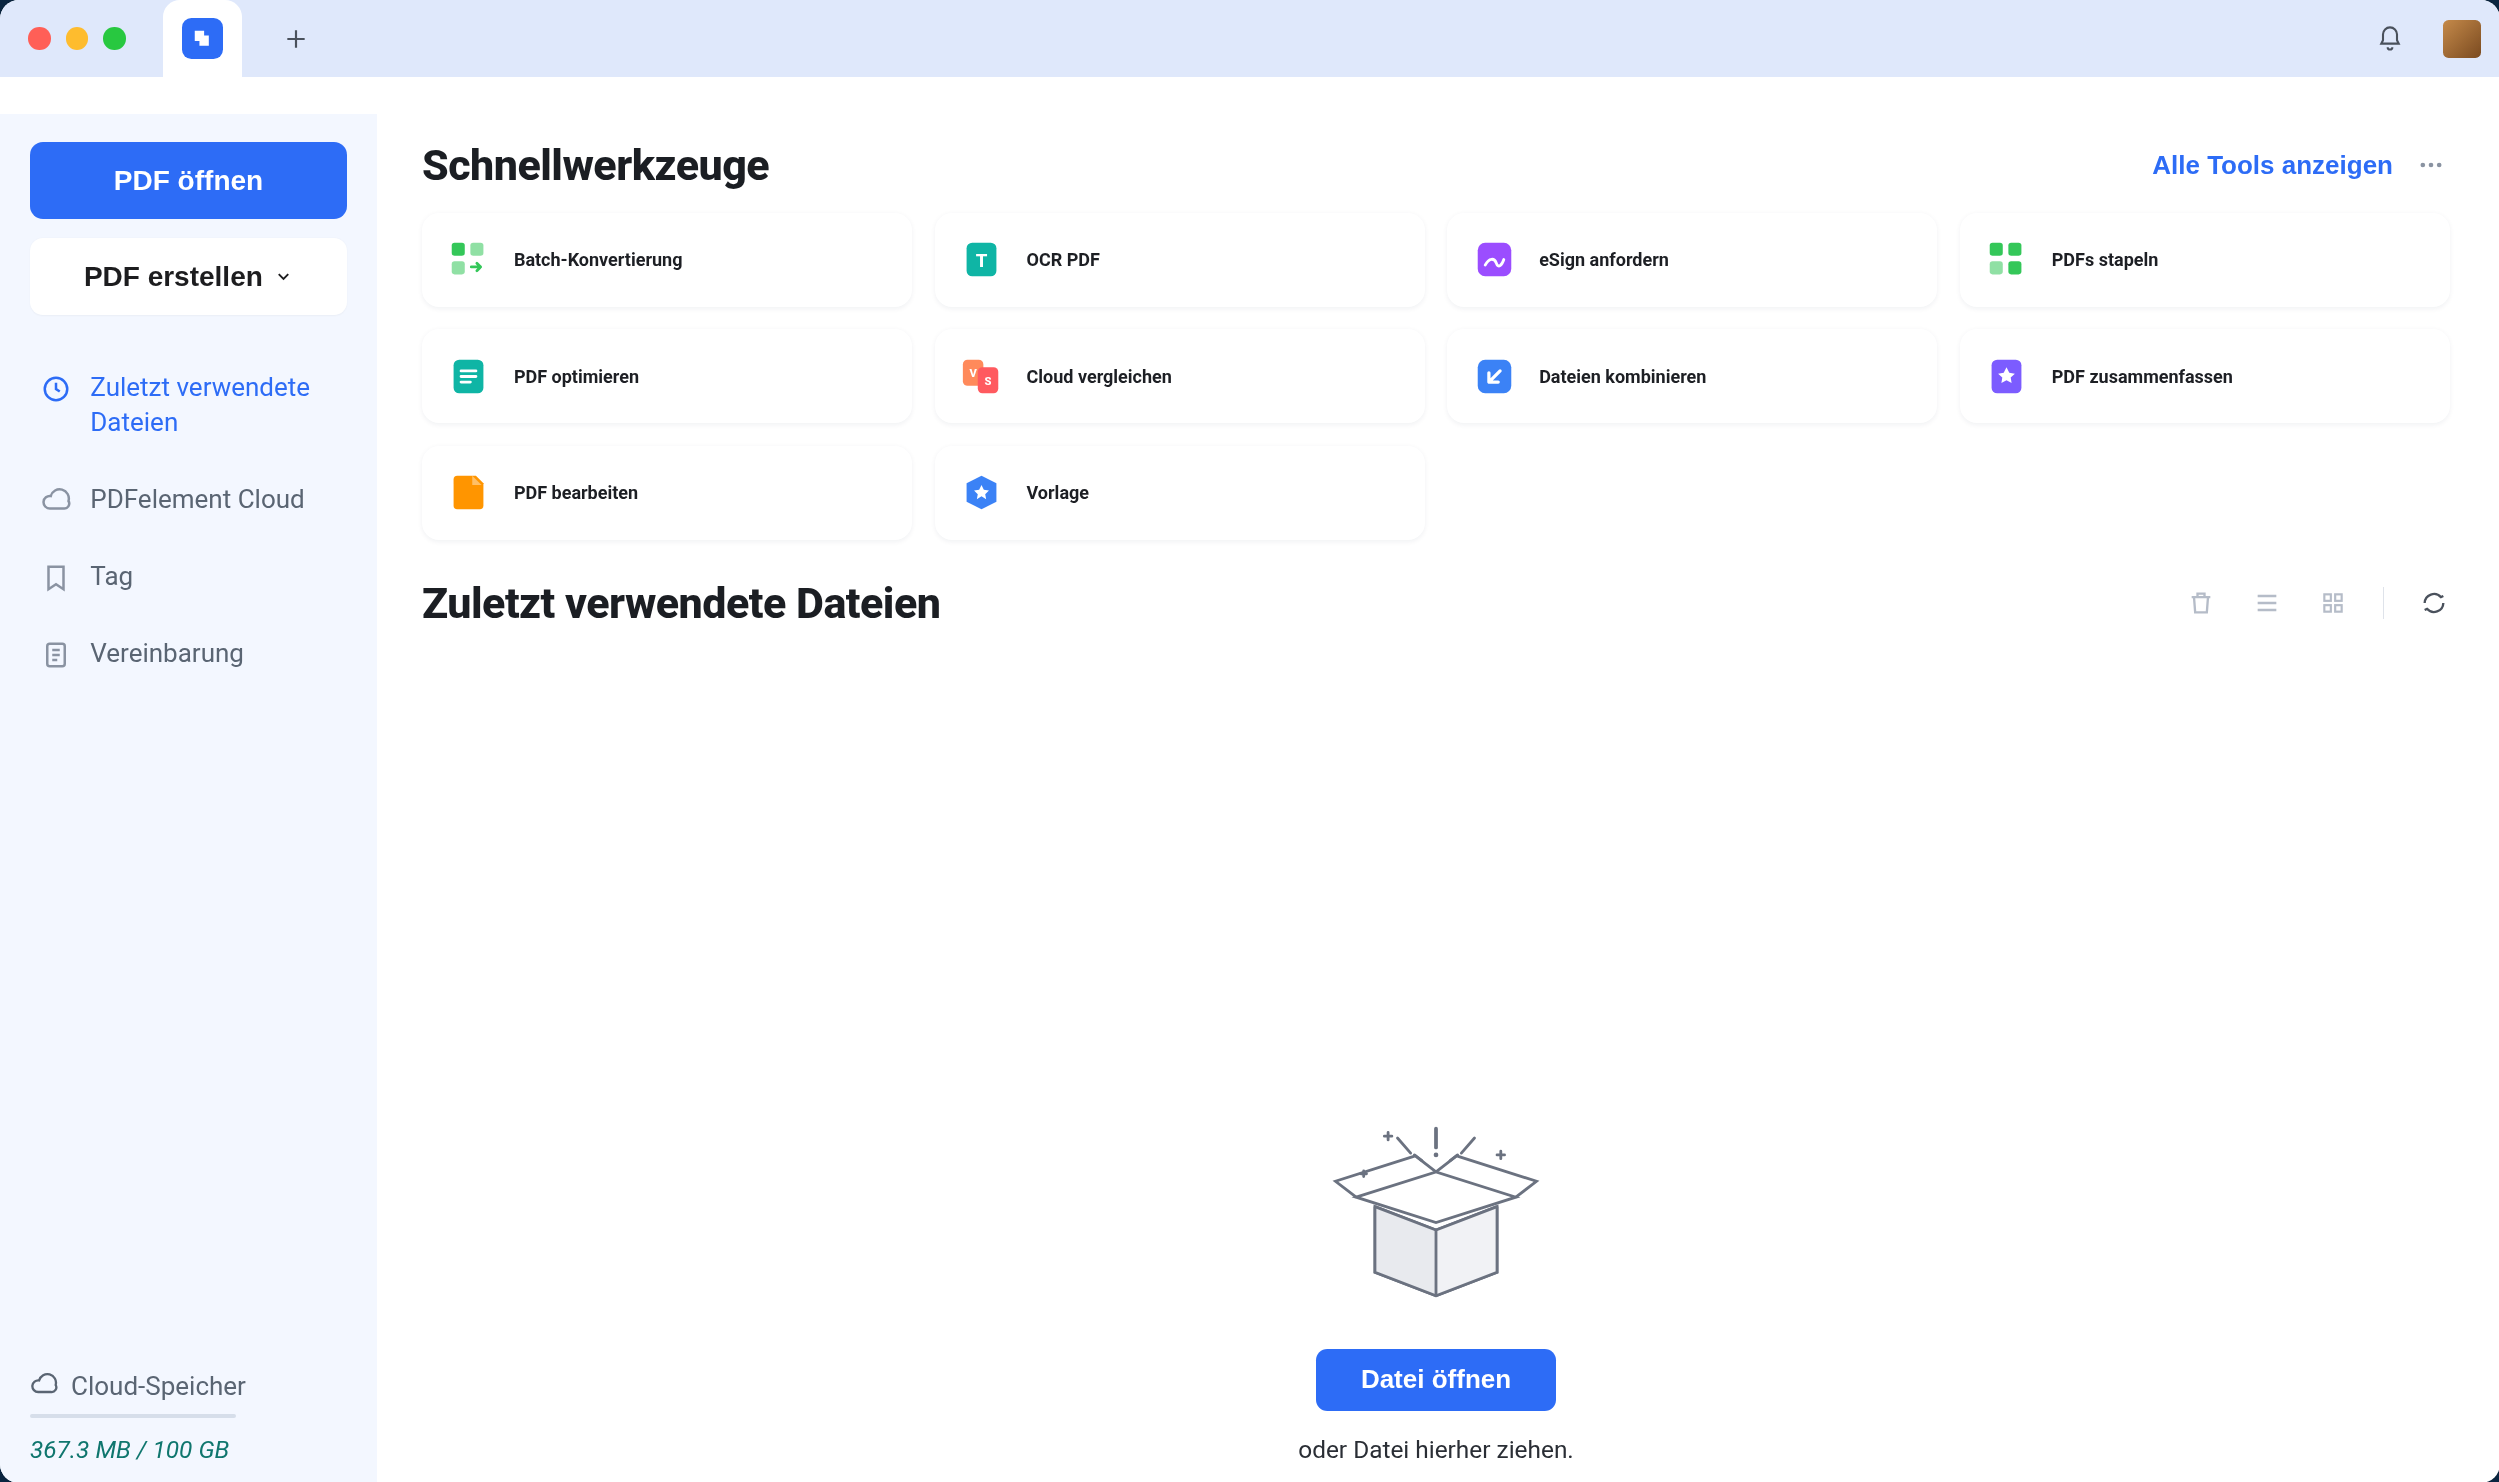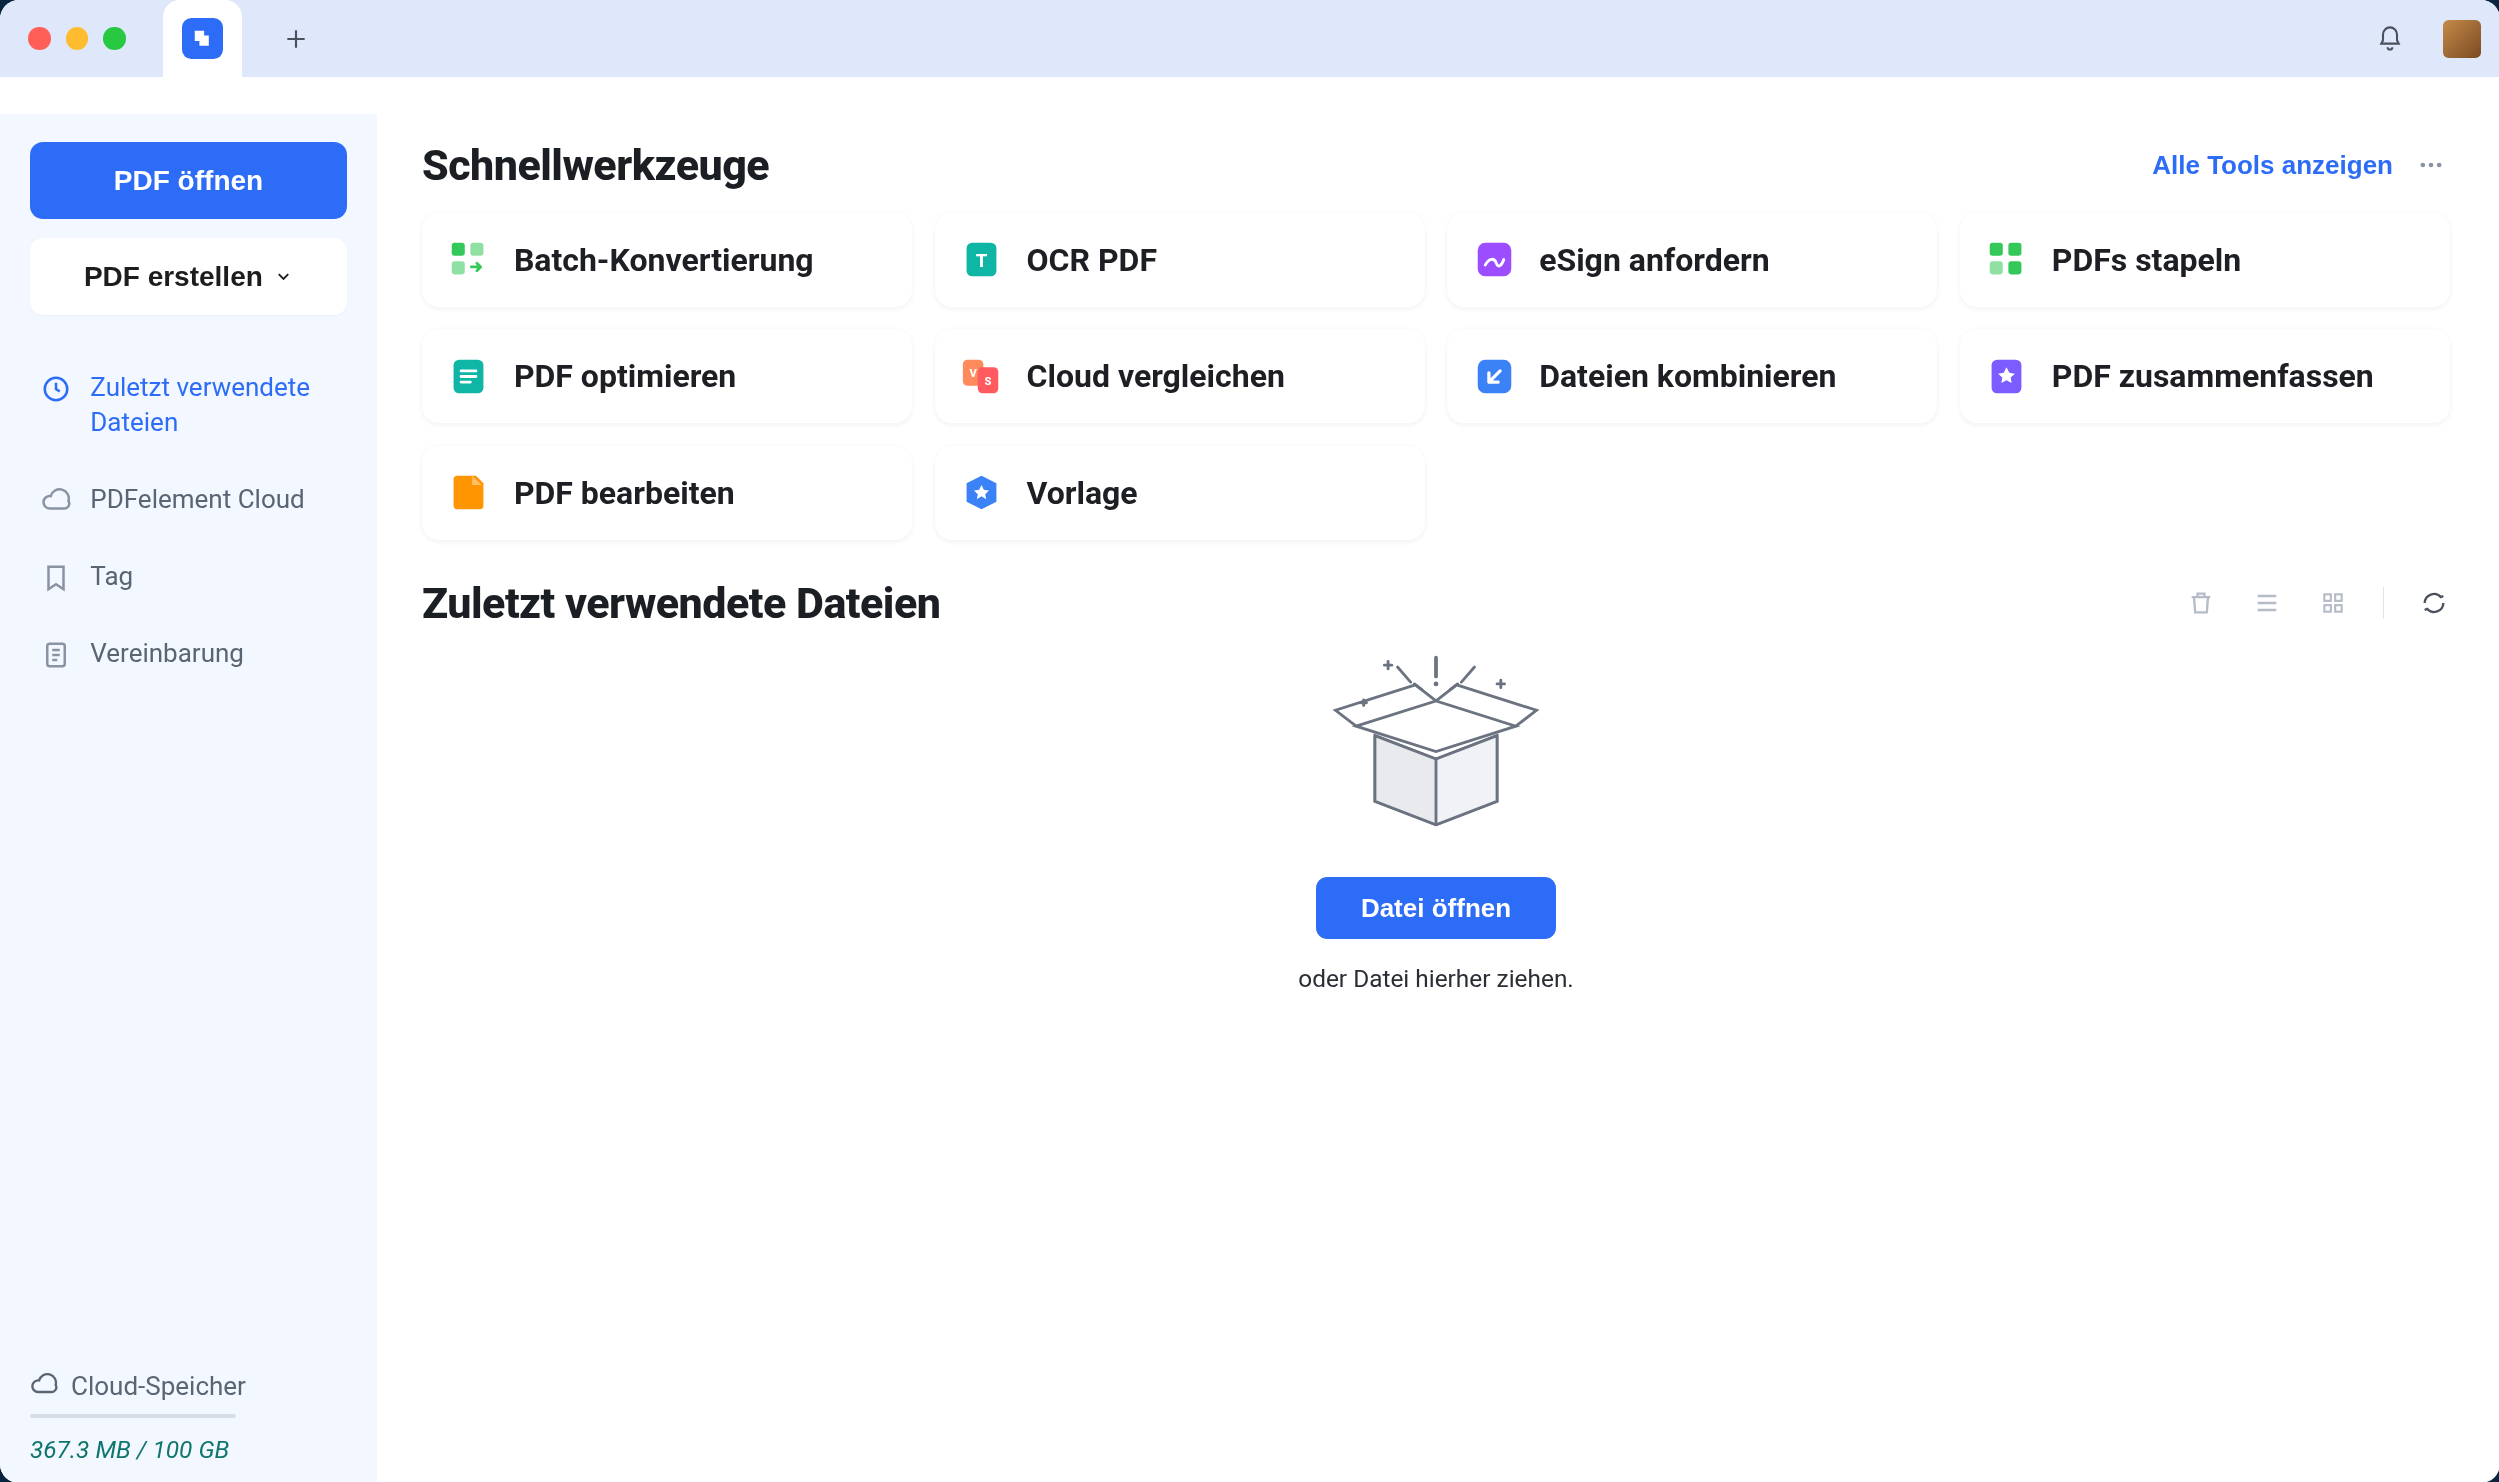--- a/index.html
+++ b/index.html
@@ -97,30 +97,30 @@
   .more { width:38px; height:38px; display:flex; align-items:center; justify-content:center;}
 
   .tools { margin-top:22.5px; display:grid; grid-template-columns: repeat(4, 1fr); gap:22.5px; }
   .tool {
     height:94px; background:#ffffff; border-radius:17px;
     display:flex; align-items:center; gap:22.5px; padding:0 24.4px;
     box-shadow: 0 1.9px 5.6px rgba(20,30,60,0.06);
     cursor:pointer;
   }
   .tool .ticon { width:45px; height:45px; border-radius:9.4px; display:flex; align-items:center; justify-content:center;}
-  .tool .tlabel { font-size:32px; font-weight:700; color:#1d1f24; }
+  .tool .tlabel { font-size:18px; font-weight:700; color:#1d1f24; }
 
   .recent-head { margin-top:38px; display:flex; align-items:center;}
   .recent-head h1 { font-size:43px; font-weight:800; color:#1b1e23; letter-spacing:-0.5px;}
   .recent-head .grow { flex:1;}
   .toolbar-icons { display:flex; align-items:center; gap:34px; color:#b5bcc8;}
   .toolbar-icons .sep { width:0.9px; height:32px; background:#dfe3ea;}
   .ticonbtn { width:32px; height:32px; display:flex; align-items:center; justify-content:center;}
 
-  .empty { flex:1; display:flex; flex-direction:column; align-items:center; justify-content:flex-start; gap:24.4px; margin-top:9.4px;}
+  .empty { flex:1; display:flex; flex-direction:column; align-items:center; justify-content:flex-end; gap:24.4px; margin-top:9.4px;}
   .illus { width:216px; height:216px; }
   .btn-open {
     background:#2d6cf6; color:#fff; border:none; border-radius:11.3px;
     height:62px; padding:0 45px; font-size:26px; font-weight:600; cursor:pointer;
   }
   .hint { font-size:24.4px; color:#2a2e35;}
 
   svg { display:block; }
 </style>
 </head>

